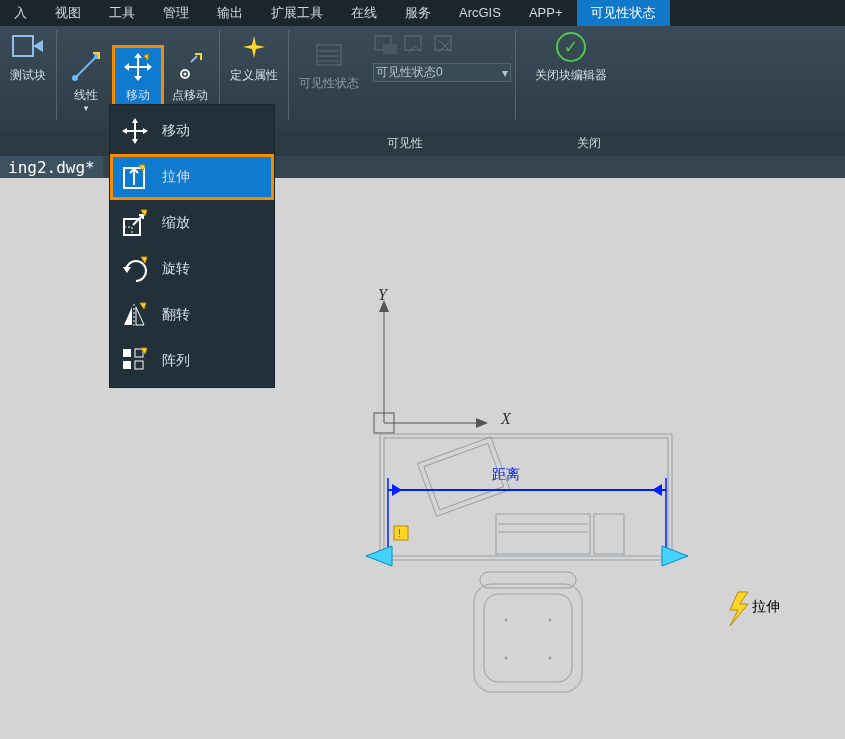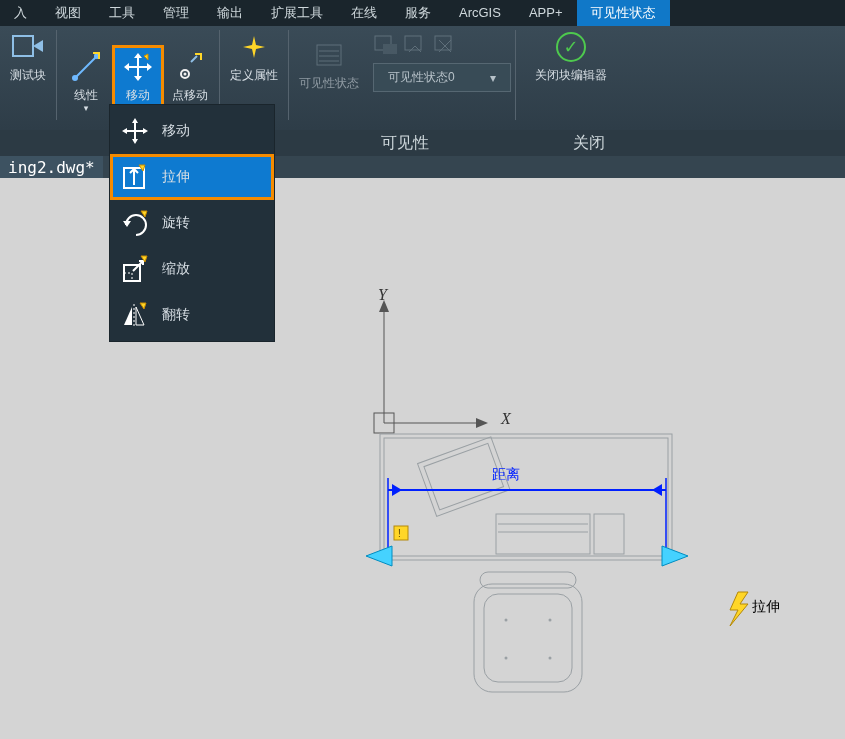--- a/index.html
+++ b/index.html
@@ -12,27 +12,27 @@
   .ribbon { background: linear-gradient(#3a4b57,#2e3d48); height: 104px; display: flex; position: relative; }
   .ribbon-panel { height: 104px; display: flex; flex-direction: column; align-items: center; padding: 0 4px; }
   .sep { width: 1px; background: #55636e; height: 90px; margin-top: 4px; }
   .tool-row { display: flex; gap: 2px; padding-top: 20px; }
   .tool { width: 50px; height: 74px; display: flex; flex-direction: column; align-items: center; justify-content: flex-start; color: #d7dee4; padding-top: 4px; position: relative; font-size:12px;}
   .tool.big { width: 60px; }
   .tool .ico { width: 34px; height: 34px; display: flex; align-items: center; justify-content: center; margin-bottom: 4px; }
   .tool.active { background: #0e7ad0; outline: 3px solid #f58b00; outline-offset: -2px; }
   .tool span.lbl { line-height: 14px; text-align: center; }
   .tool .dd-arrow { font-size: 9px; line-height: 8px; margin-top:2px;}
-  .panel-label-row { height: 26px; background: #2c3a44; color: #cfd8dc; font-size: 16px; display: flex; }
+  .panel-label-row { height: 26px; background: #2c3a44; color: #cfd8dc; font-size: 12px; display: flex; }
   .panel-label-row div { display: flex; align-items: center; justify-content: center; height: 26px; }
 
   .tabbar { height: 22px; background: #354550; display:flex;}
   .doctab { padding: 2px 8px; background: #3d5261; color: #fff; font-family: monospace; font-size:16px;}
 
-  .visselect { background:#384b56;border:1px solid #566772;color:#b7c2c9;height:29px;width:138px;display:flex;align-items:center;padding:0 14px;justify-content:space-between;font-size:12px;}
+  .visselect { background:#384b56;border:1px solid #566772;color:#b7c2c9;height:19px;width:138px;display:flex;align-items:center;padding:0 2px;justify-content:space-between;font-size:12px;}
 
   
   .dd-menu { position: absolute; left: 109px; top: 104px; width: 166px; background: #22303a; z-index: 50; padding: 3px 0; border:1px solid #1a252c;}
   .dd-item { height: 46px; display: flex; align-items: center; color: #d7dee4; padding-left: 10px; gap: 12px; font-size: 14px; }
   .dd-item .mico { width: 30px; height: 30px; display:flex;align-items:center;justify-content:center;}
   .dd-item.sel { background: #0e7ad0; outline: 3px solid #f58b00; outline-offset: -3px; }
 
   
   .canvas { position: absolute; left: 0; top: 178px; right: 0; bottom: 0; background: #d4d4d4; }
   .axis-y { position:absolute; left:378px; top:286px; font:italic 16px serif; color:#333;}
@@ -206,48 +206,60 @@
             <rect x="3" y="5" width="20" height="20" fill="none" stroke="#fff" stroke-width="2"></rect>
             <path d="M13 22 L13 6 M9 10 L13 6 L17 10" fill="none" stroke="#fff" stroke-width="2"></path>
             <path d="M18 2 L24 2 L22 8 Z" fill="#ffd628" stroke="#c98b00"></path>
           </svg>
         </span>
     <span>拉伸</span>
   </div>
   <div class="dd-item">
     <span class="mico">
           <svg width="28" height="28">
-            <path d="M5 16 A10 10 0 1 1 15 26" fill="none" stroke="#fff" stroke-width="2"></path>
-            <path d="M2 12 L6 18 L10 12" fill="#fff"></path>
-            <path d="M20 2 L26 2 L24 8 Z" fill="#ffd628" stroke="#c98b00"></path>
-          </svg>
-        </span>
-    <span>旋转</span>
-  </div>
-  <div class="dd-item">
-    <span class="mico">
-          <svg width="28" height="28">
             <rect x="3" y="10" width="16" height="16" fill="none" stroke="#fff" stroke-width="2"></rect>
             <rect x="3" y="18" width="8" height="8" fill="none" stroke="#fff" stroke-dasharray="2,2"></rect>
             <path d="M12 16 L22 6 M18 6 L22 6 L22 10" fill="none" stroke="#fff" stroke-width="2"></path>
             <path d="M20 1 L26 1 L24 7 Z" fill="#ffd628" stroke="#c98b00"></path>
           </svg>
         </span>
     <span>缩放</span>
   </div>
   <div class="dd-item">
     <span class="mico">
           <svg width="28" height="28">
+            <path d="M5 16 A10 10 0 1 1 15 26" fill="none" stroke="#fff" stroke-width="2"></path>
+            <path d="M2 12 L6 18 L10 12" fill="#fff"></path>
+            <path d="M20 2 L26 2 L24 8 Z" fill="#ffd628" stroke="#c98b00"></path>
+          </svg>
+        </span>
+    <span>旋转</span>
+  </div>
+  <div class="dd-item">
+    <span class="mico">
+          <svg width="28" height="28">
             <path d="M13 3 L13 25" stroke="#fff" stroke-dasharray="2,2"></path>
             <path d="M3 24 L11 24 L11 6 Z" fill="#fff"></path>
             <path d="M23 24 L15 24 L15 6 Z" fill="none" stroke="#fff"></path>
             <path d="M19 2 L25 2 L23 8 Z" fill="#ffd628" stroke="#c98b00"></path>
           </svg>
         </span>
     <span>翻转</span>
+  </div>
+  <div class="dd-item">
+    <span class="mico">
+          <svg width="28" height="28">
+            <rect x="2" y="2" width="8" height="8" fill="#fff"></rect>
+            <rect x="2" y="14" width="8" height="8" fill="#fff"></rect>
+            <rect x="14" y="2" width="8" height="8" fill="none" stroke="#fff"></rect>
+            <rect x="14" y="14" width="8" height="8" fill="none" stroke="#fff"></rect>
+            <path d="M20 1 L26 1 L24 7 Z" fill="#ffd628" stroke="#c98b00"></path>
+          </svg>
+        </span>
+    <span>阵列</span>
   </div>
 </div>
 </div>
 
 <div class="tabbar">
   <div class="doctab">ing2.dwg*</div>
 </div>
 
 <div class="canvas">
 

